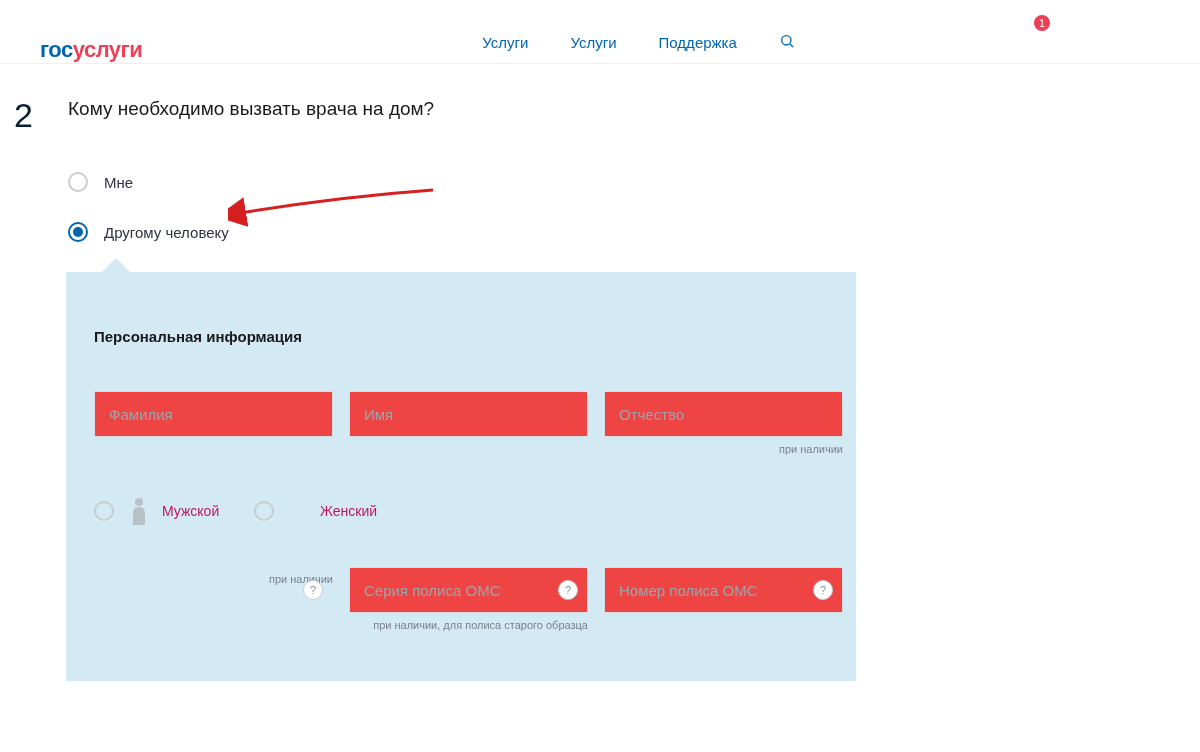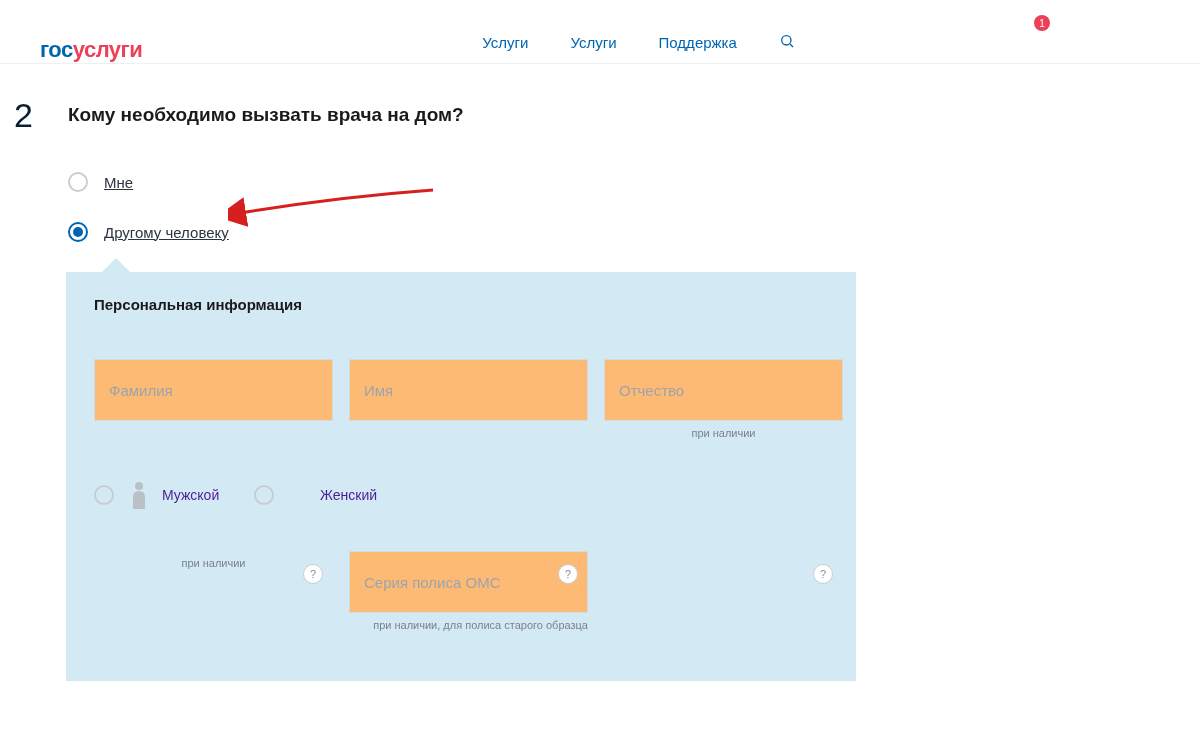--- a/index.html
+++ b/index.html
@@ -67,23 +67,23 @@
   .step-num {
     font-size: 34px;
     color: #0b1f33;
     font-weight: 200;
     width: 54px;
     text-align: left;
     line-height: 1;
   }
   .step-title {
     font-size: 19px;
-    font-weight: 700;
+    font-weight: 400;
     color: #1a1a1a;
-    margin-top: 6px;
+    margin-top: 0;
   }
 
   
   .radio-block {
     margin: 40px 0 0 68px;
   }
   .radio-row {
     display: flex;
     align-items: center;
     gap: 16px;
@@ -99,36 +99,36 @@
     align-items: center;
     justify-content: center;
   }
   .radio.selected { border-color: #0065B1; }
   .radio.selected::after {
     content: "";
     width: 10px; height: 10px;
     background: #0065B1;
     border-radius: 50%;
   }
-  .radio-label { font-size: 15px; color: #2c3440; text-decoration: underline; }
+  .radio-label { font-size: 15px; color: #2c3440; }
 
   
   .arrow {
     position: absolute;
     left: 228px;
     top: 185px;
     pointer-events: none;
   }
 
   
   .panel {
     margin: 0 0 0 66px;
     width: 790px;
     background: #d3eaf5;
-    padding: 24px 0 40px 0;
+    padding: 56px 0 40px 0;
     position: relative;
   }
   .panel::before {
     content: "";
     position: absolute;
     top: -14px; left: 36px;
     width: 0; height: 0;
     border-left: 14px solid transparent;
     border-right: 14px solid transparent;
     border-bottom: 14px solid #d3eaf5;
@@ -143,23 +143,23 @@
 
   .row {
     display: flex;
     gap: 16px;
     margin-bottom: 10px;
   }
   .col { flex: 0 0 239px; position: relative; }
   .col.gender { flex: 0 0 500px; display: flex; align-items: center; gap: 12px; }
   .input {
     width: 100%;
-    height: 62px;
+    height: 46px;
     border: 1px solid #d5dadf;
-    background: #fdba74;
+    background: #ef4444;
     padding: 0 14px;
     font-size: 15px;
     color: #2c3440;
     position: relative;
   }
   .input.with-help { padding-right: 40px; }
   .help {
     position: absolute;
     right: 10px;
     top: 13px;
@@ -169,33 +169,33 @@
     font-size: 11px;
     color: #8a9099;
     display: flex; align-items: center; justify-content: center;
     background: #fff;
     cursor: pointer;
   }
   .input::placeholder { color: #9ea4ab; }
   .field-note {
     font-size: 11px;
     color: #7a828b;
-    text-align: center;
+    text-align: right;
     margin-top: 6px;
   }
   .field-note.left { text-align: right; }
   .row-gap { margin-top: 42px; }
 
   .g-radio {
     width: 20px; height: 20px;
     border: 2px solid #c9cdd1;
     border-radius: 50%;
     cursor: pointer;
   }
-  .g-label { font-size: 14px; color: #4c1d95; width: 80px;}
+  .g-label { font-size: 14px; color: #be185d; width: 80px;}
   .person-icon {
     width: 18px; height: 28px;
     margin: 0 2px 0 4px;
   }
 </style>
 </head>
 <body>
 
 <div class="header">
   <div class="logo">
@@ -279,18 +279,19 @@
       <div class="col">
         <span class="help">?</span>
         <div class="field-note">при наличии</div>
       </div>
       <div class="col">
         <input class="input with-help" placeholder="Серия полиса ОМС" style="">
         <span class="help">?</span>
         <div class="field-note left">при наличии, для полиса старого образца</div>
       </div>
       <div class="col">
+        <input class="input with-help" placeholder="Номер полиса ОМС" style="">
         <span class="help">?</span>
       </div>
     </div>
 
   </div>
 </div>
 
 </body></html>

